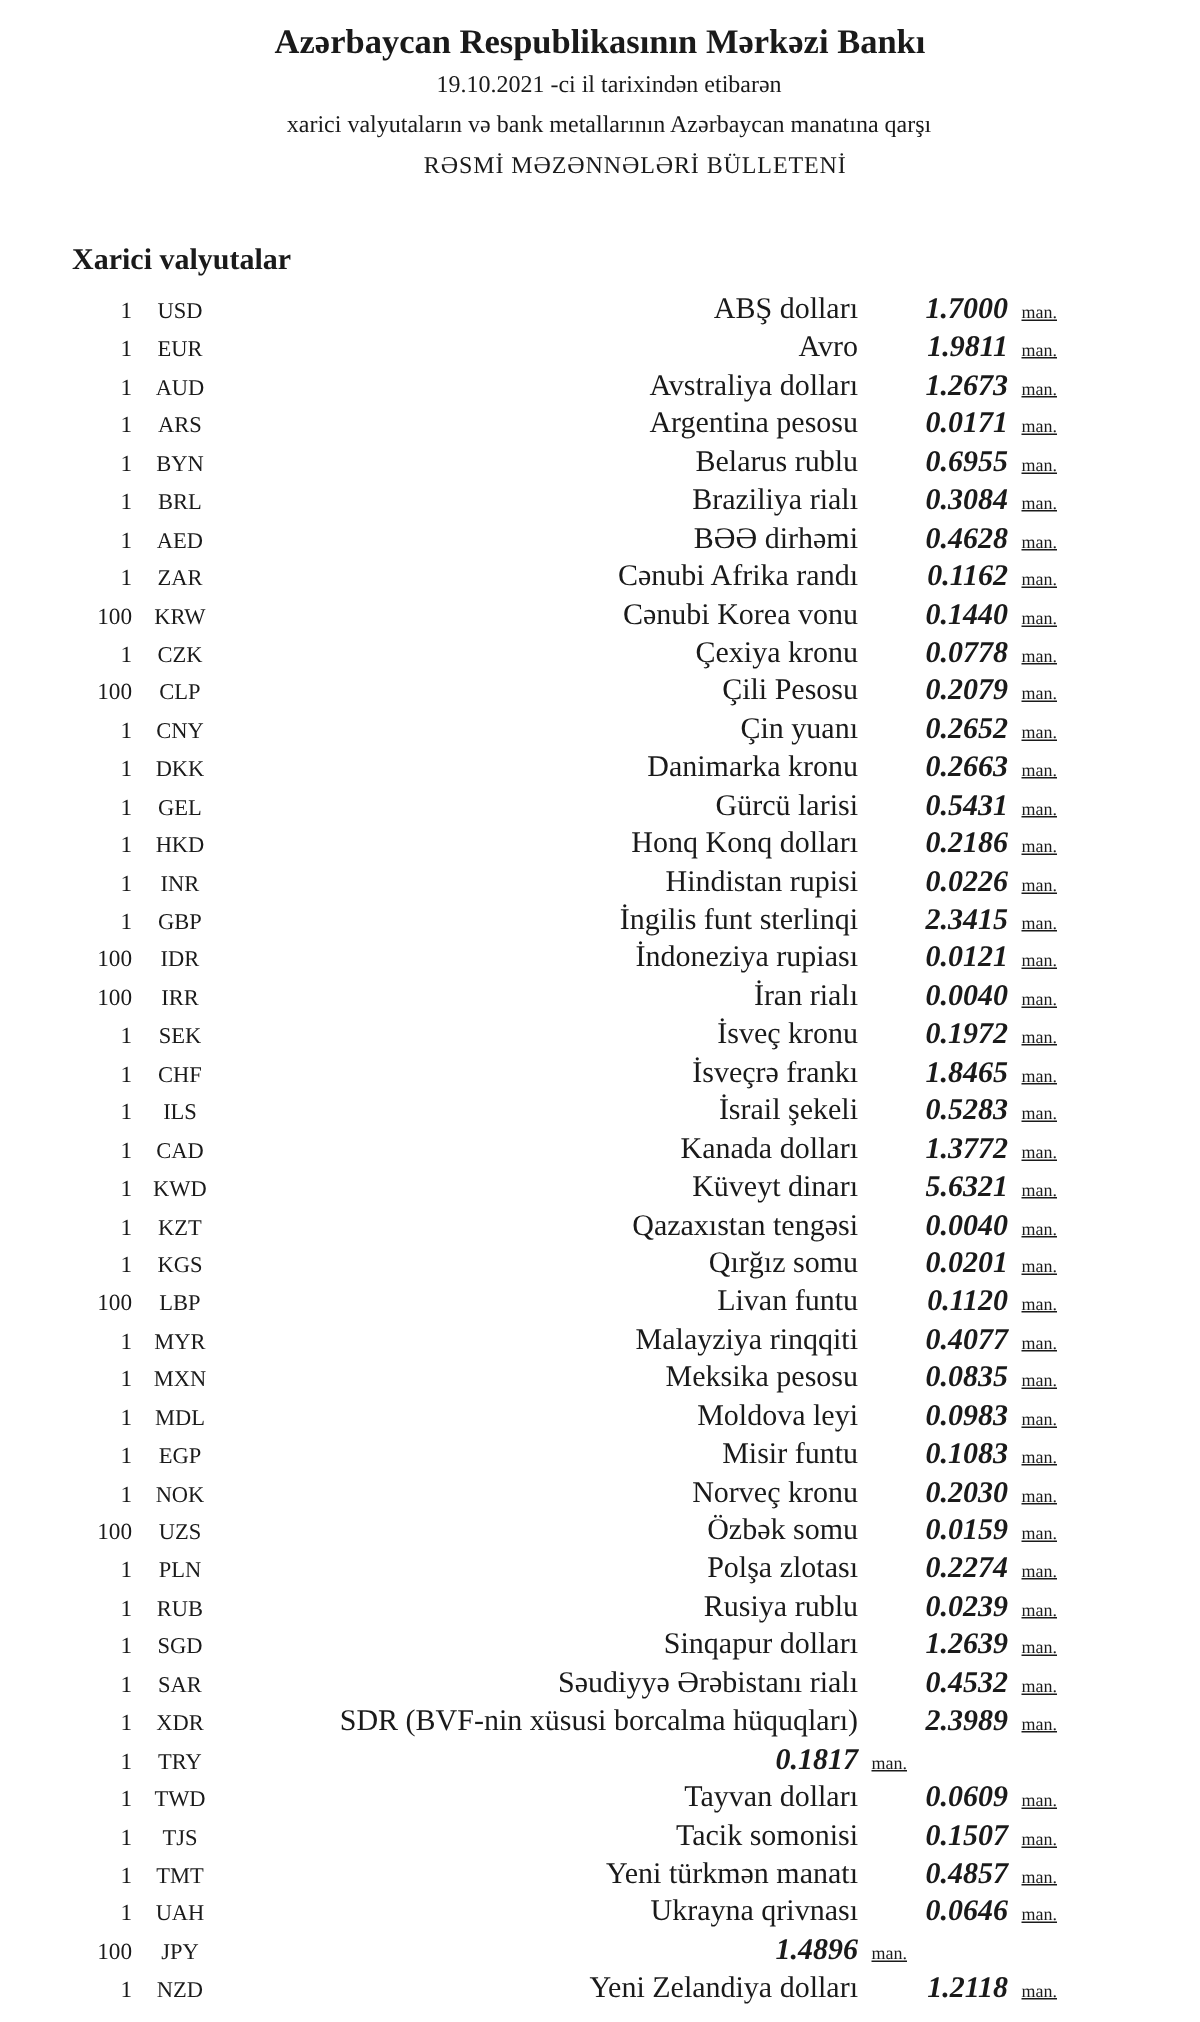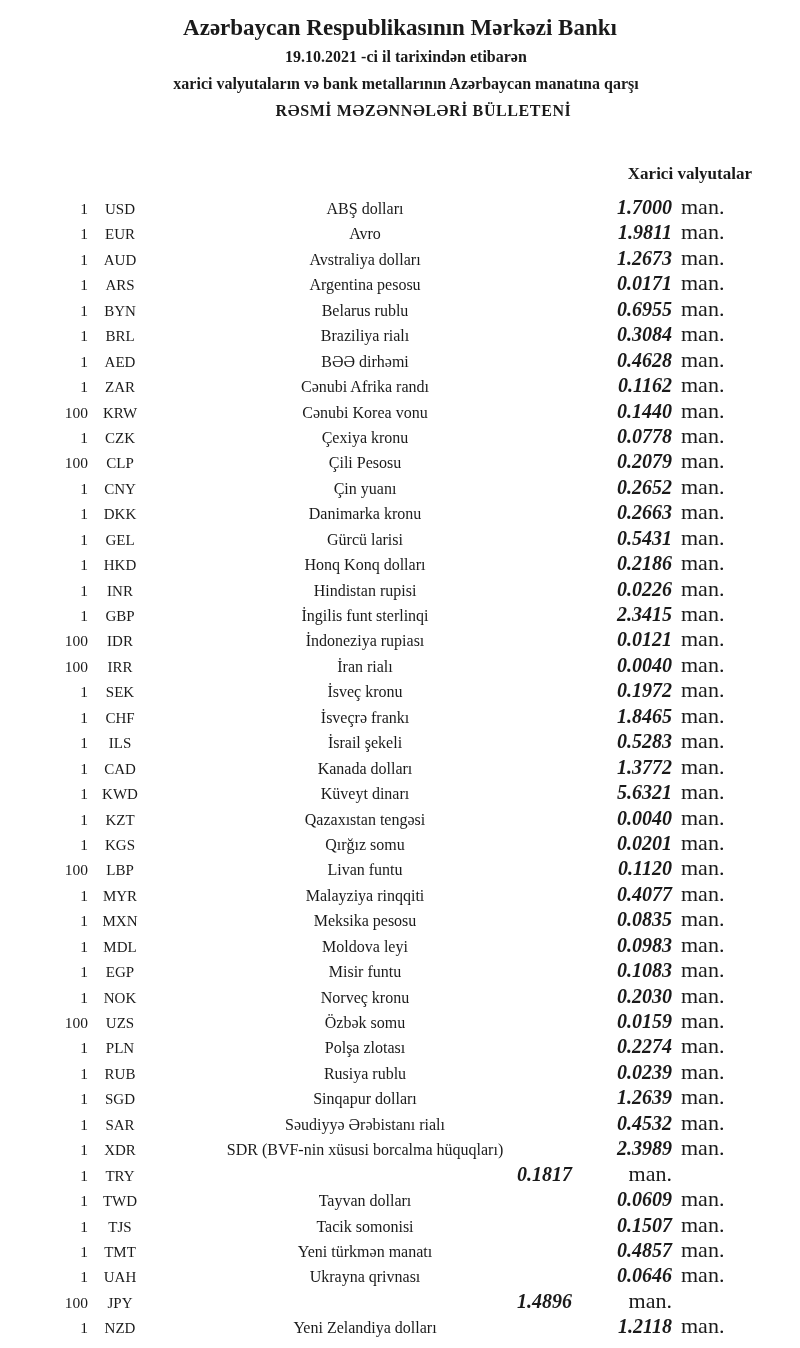--- a/index.html
+++ b/index.html
@@ -16,28 +16,28 @@
   .doc-header { text-align: center; }
   .bank-name {
     font-size: 23px;
     font-weight: bold;
     margin: 0;
     padding-top: 13px;
     line-height: 30px;
   }
   .hline {
     font-size: 16px;
-    font-weight: bold;
+    font-weight: normal;
     line-height: 27px;
     padding-left: 12px;
   }
   .bulletin-title { letter-spacing: 0.6px; margin-left: 35px; }
   .section-title {
-    text-align: right;
-    font-size: 17px;
+    text-align: left;
+    font-size: 20px;
     font-weight: bold;
     line-height: 27px;
     margin-top: 36px;
   }
   .rates-table {
     margin-top: 7px;
     padding: 0 28px 0 14px;
   }
   .row {
     display: grid;
@@ -48,36 +48,37 @@
   }
   .qty {
     text-align: right;
     font-size: 15.5px;
   }
   .code {
     text-align: center;
     font-size: 15px;
   }
   .name {
-    text-align: center;
+    text-align: right;
     padding-left: 6px;
-    font-size: 16px;
+    font-size: 20px;
     white-space: nowrap;
     overflow: hidden;
   }
   .rate {
     text-align: right;
     font-size: 20px;
     font-weight: bold;
     font-style: italic;
   }
   .unit {
-    text-align: right;
+    text-align: left;
     padding-left: 9px;
-    font-size: 22px;
+    font-size: 12px;
+    text-decoration: underline;
   }
 </style>
 </head>
 <body>
 
 <div class="page">
   <div class="doc-header">
     <h1 class="bank-name">Azərbaycan Respublikasının Mərkəzi Bankı</h1>
     <div class="hline">19.10.2021 -ci il tarixindən etibarən</div>
     <div class="hline">xarici valyutaların və bank metallarının Azərbaycan manatına qarşı</div>

